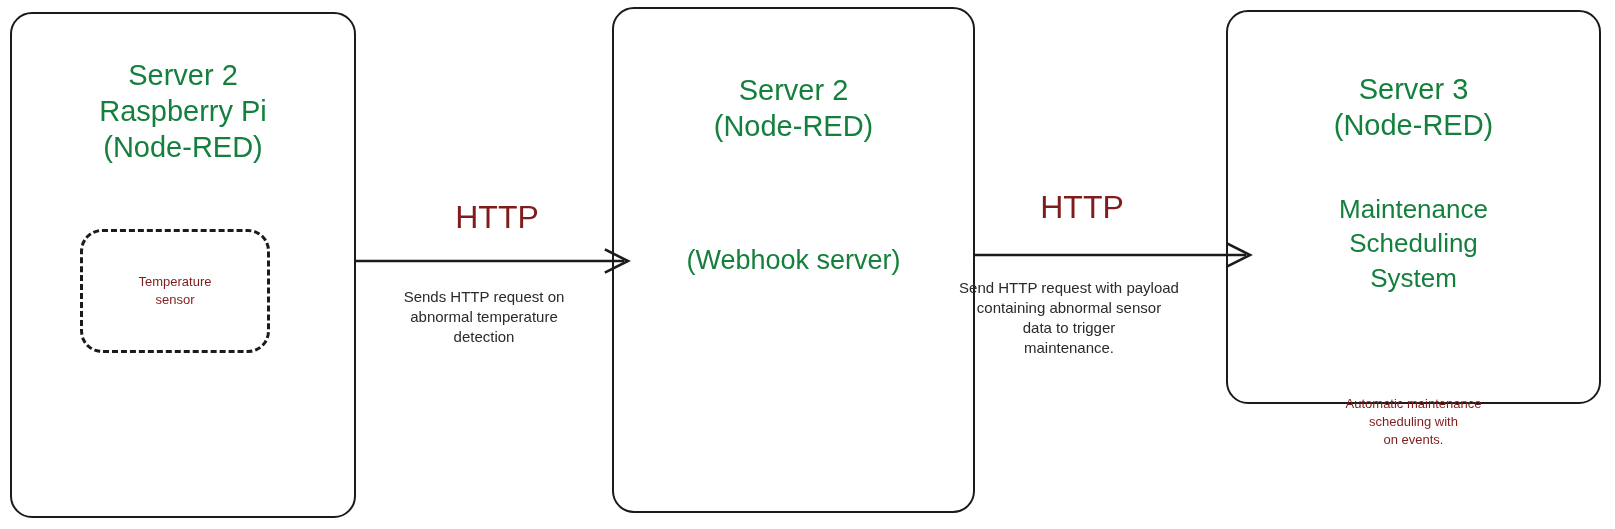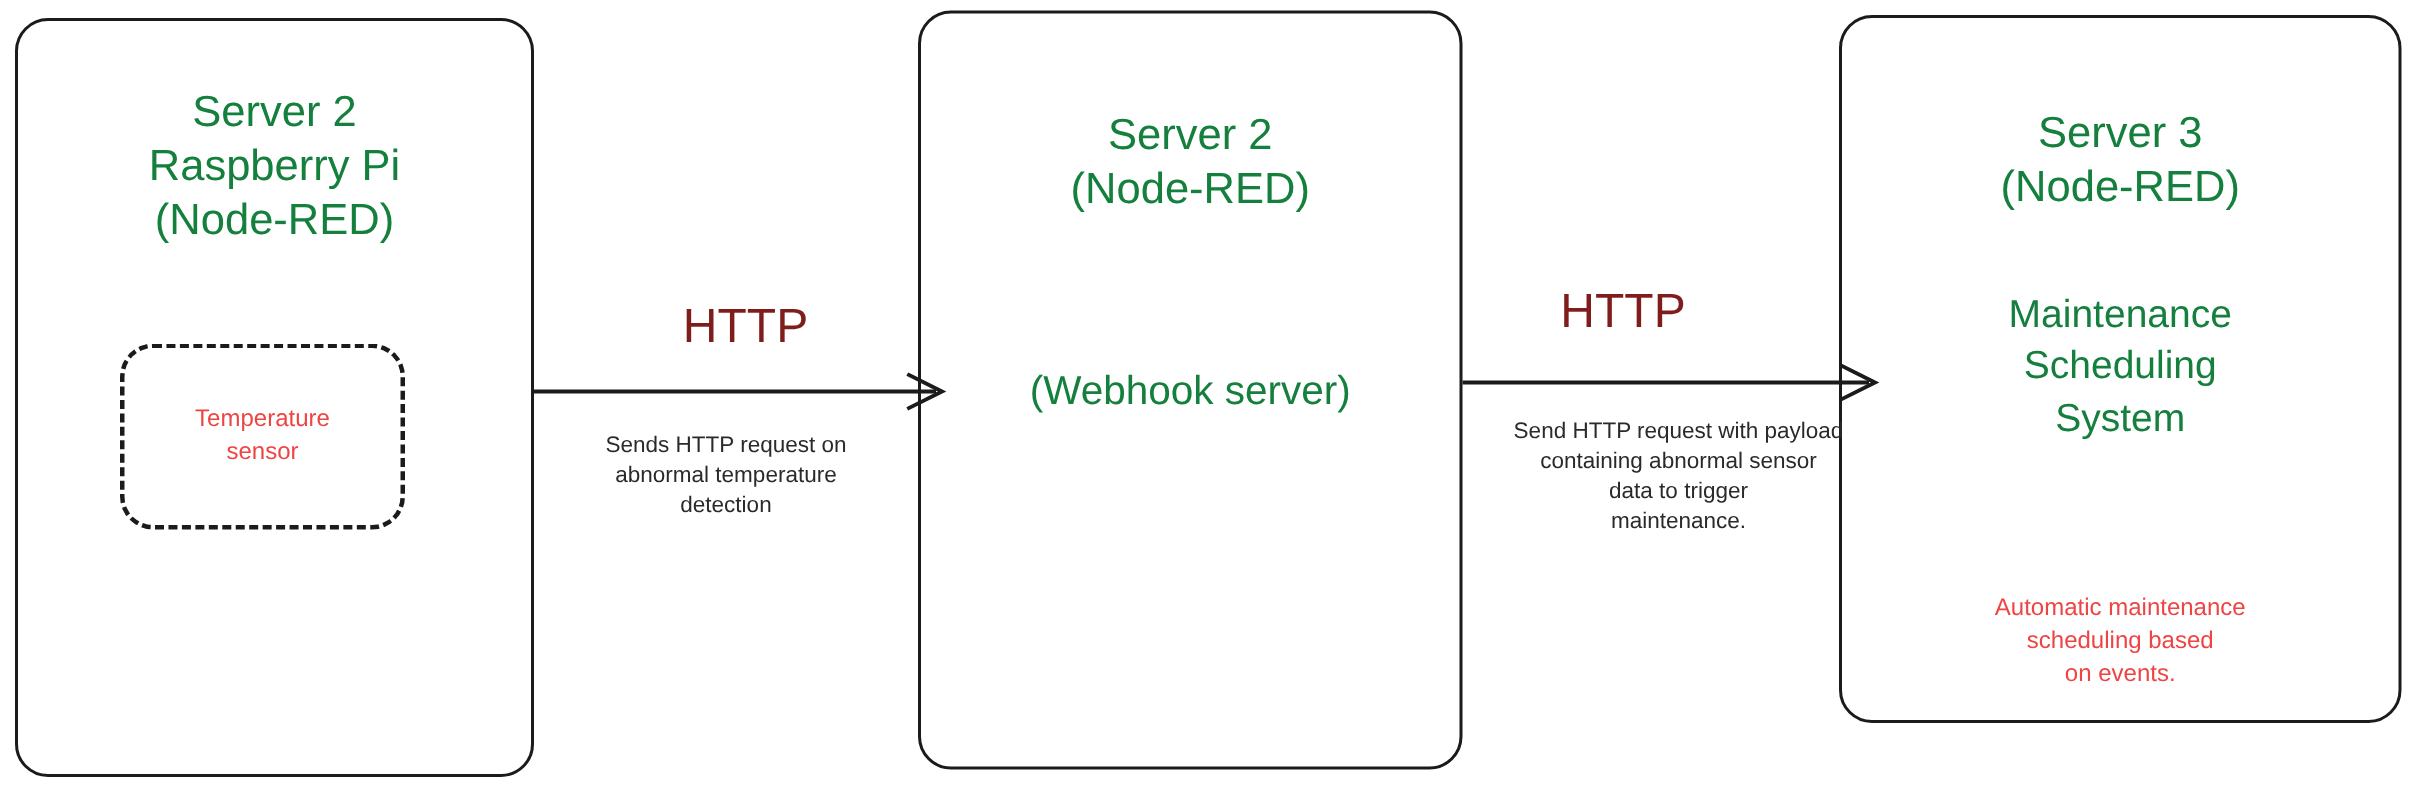--- a/index.html
+++ b/index.html
@@ -39,24 +39,24 @@
   }
   .title-lg {
     font-size: 29px;
     font-weight: 400;
   }
   .title-md {
     font-size: 27px;
     font-weight: 400;
   }
   .body-sm {
-    font-size: 16px;
+    font-size: 13px;
     font-weight: 400;
     line-height: 1.38;
-    color: #ef4444;
+    color: #7f1d1d;
   }
 
   
   .node-dashed {
     position: absolute;
     box-sizing: border-box;
     background: #ffffff;
     border: 3px dashed #1b1b1b;
     border-radius: 22px;
     display: flex;
@@ -126,28 +126,28 @@
 sensor</div>
     </div>
   </div>
 
   <div class="node" style="left:612px; top:7px; width:363px; height:506px;">
     <div class="node-text title-lg nowrap-pre" style="top:64px;">Server 2
 (Node-RED)</div>
     <div class="node-text title-md" style="top:235px;">(Webhook server)</div>
   </div>
 
-  <div class="node" style="left:1226px; top:10px; width:375px; height:472px;padding-left:44px;">
+  <div class="node" style="left:1226px; top:10px; width:375px; height:394px;padding-left:44px;">
     <div class="node-text title-lg nowrap-pre" style="top:60px;">Server 3
 (Node-RED)</div>
     <div class="node-text title-md nowrap-pre" style="top:180px; font-size:26px; line-height:1.32;">Maintenance
 Scheduling
 System</div>
     <div class="node-text body-sm nowrap-pre" style="top:383px;">Automatic maintenance
-scheduling based
+scheduling with
 on events.</div>
   </div>
 
   <svg class="edge-svg" viewBox="0 0 1615 529" width="1615" height="529">
 
     <g>
       <line class="edge-line" x1="356" y1="261" x2="624" y2="261"></line>
       <polyline class="edge-head" points="606,250 628,261 606,272"></polyline>
     </g>
 
@@ -156,18 +156,18 @@
       <polyline class="edge-head" points="1228,244 1250,255 1228,266"></polyline>
     </g>
   </svg>
 
   <div class="edge-label edge-label-main" style="left:357px; top:200px; width:280px;">HTTP</div>
   <div class="edge-label edge-label-sub nowrap-pre" style="left:345px; top:287px; width:278px;">Sends HTTP request on
 abnormal temperature
 detection</div>
 
   <div class="edge-label edge-label-main" style="left:952px; top:190px; width:260px;">HTTP</div>
-  <div class="edge-label edge-label-sub nowrap-pre" style="left:983px; top:278px; width:272px;">Send HTTP request with payload
+  <div class="edge-label edge-label-sub nowrap-pre" style="left:933px; top:278px; width:272px;">Send HTTP request with payload
 containing abnormal sensor
 data to trigger
 maintenance.</div>
 
 </div>
 
 </body></html>

